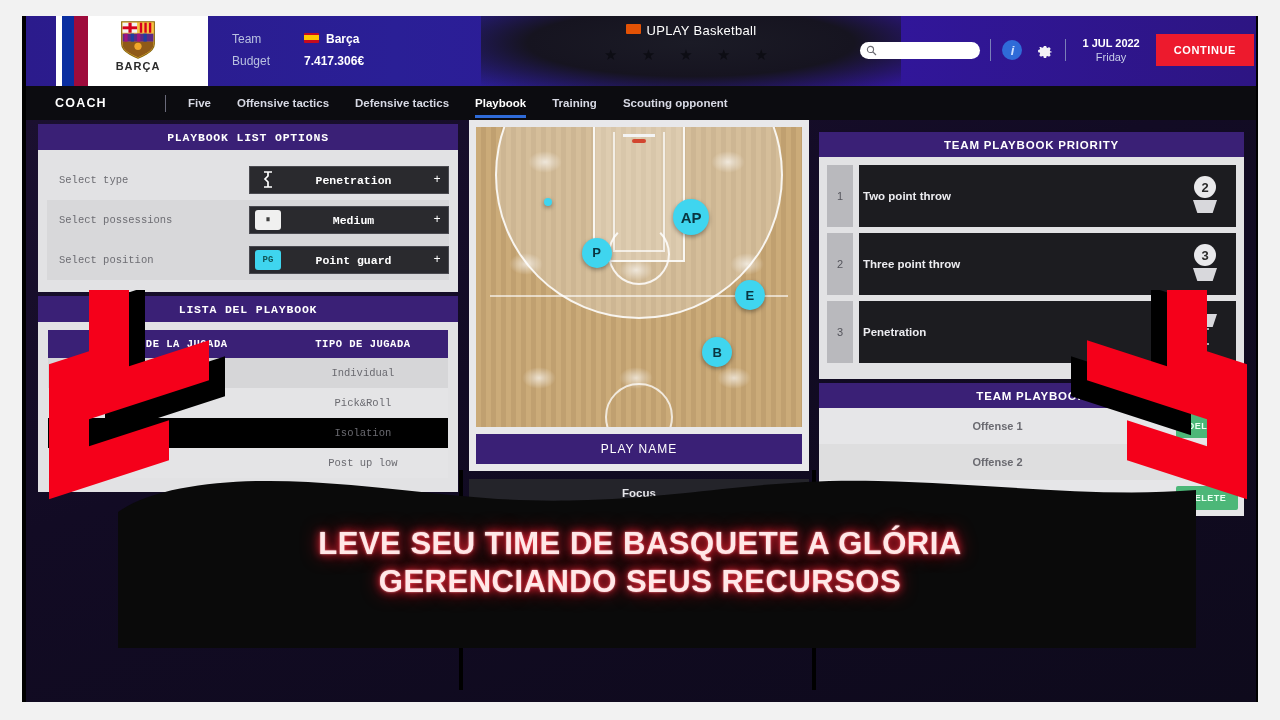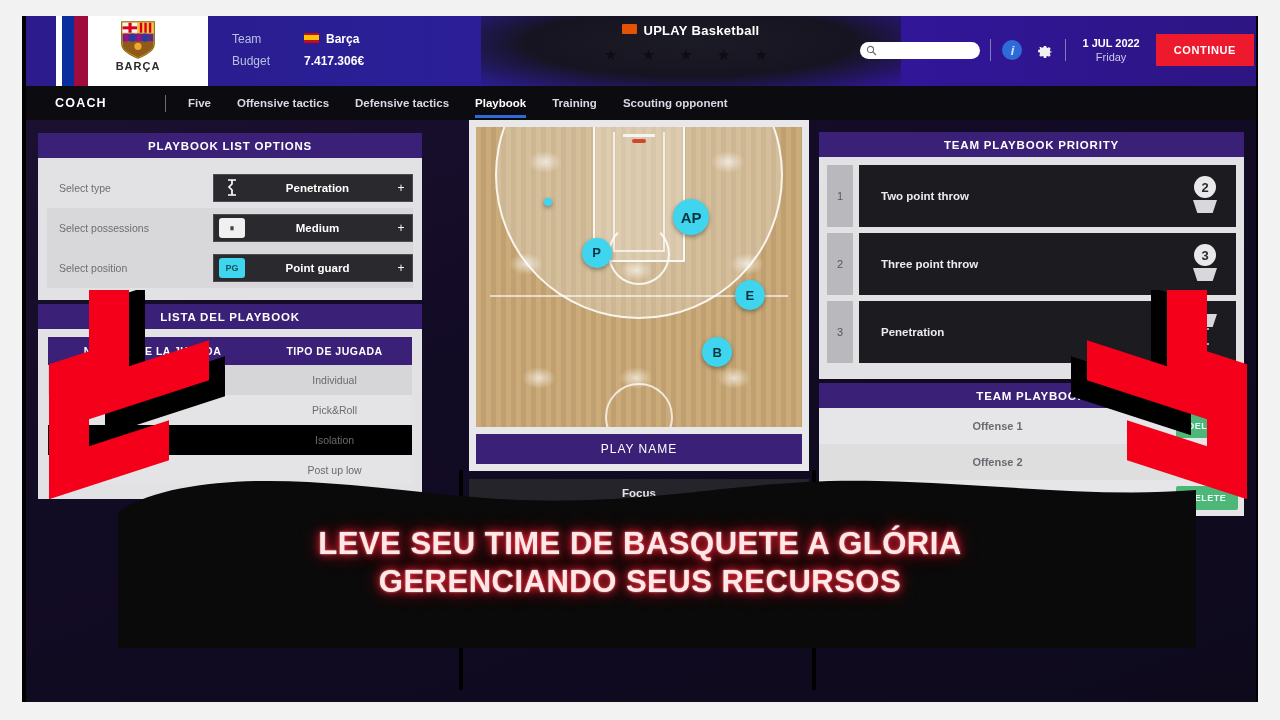--- a/index.html
+++ b/index.html
@@ -36,21 +36,21 @@
   .crest { position:absolute; left:62px; top:6px; width:40px; height:40px; }
   .crest-label { position:absolute; left:46px; top:46px; width:72px; text-align:center;
      font-size:11px; font-weight:bold; letter-spacing:1px; color:#2b2b2b; }
   .team-block { position:absolute; left:206px; top:14px; width:230px; font-size:12px; color:#c5cbe8; }
   .team-row { display:flex; align-items:center; height:22px; }
   .team-row .k { width:72px; color:#b9c1e0; }
   .team-row .v { color:#fff; font-weight:bold; }
   .flag { display:inline-block; width:15px; height:10px; margin-right:7px;
      background: linear-gradient(#c60b1e 0 25%, #ffc400 25% 75%, #c60b1e 75% 100%); border-radius:1px; }
   .league { position:absolute; left:455px; top:0; width:420px; height:72px; text-align:center; padding-top:9px; }
-  .league-name { font-size:13px; font-weight:bold; color:#fff; letter-spacing:.3px; }
+  .league-name { font-size:13px; font-weight:normal; color:#fff; letter-spacing:.3px; }
   .league-badge { display:inline-block; width:15px; height:10px; margin-right:6px; background:#e35205; border-radius:1px; vertical-align:1px;}
   .stars { margin-top:8px; letter-spacing:10px; color:#0d0d14; font-size:15px; }
   .topright { position:absolute; right:6px; top:0; height:72px; display:flex; align-items:center; gap:10px; }
   .searchbox { width:120px; height:17px; background:#fff; border-radius:9px; display:flex; align-items:center; padding-left:6px; }
   .sep { width:1px; height:22px; background:#7a7fb8; }
   .iconbtn { width:22px; height:22px; display:flex; align-items:center; justify-content:center; }
   .info-i { width:20px; height:20px; border-radius:50%; background:#2f6bd8; color:#cfe1ff; font-size:13px; font-weight:bold;
             display:flex; align-items:center; justify-content:center; font-style:italic;}
   .datebox { text-align:center; color:#fff; font-size:11px; line-height:14px; padding:0 6px; }
   .datebox .d1 { font-weight:bold; }
@@ -66,21 +66,21 @@
   .navitem.active { color:#fff; }
   .navitem.active::after { content:""; position:absolute; left:0; right:0; bottom:2px; height:3px; background:#2f6bd8; }
 
   
   .body { position:relative; height:584px; background: linear-gradient(160deg,#1b1030 0%,#120b24 40%,#0e0a1c 100%); }
   .panel-title { background:#3a2076; color:#fff; font-size:11.5px; font-weight:bold; letter-spacing:.8px;
      text-align:center; padding:7px 0 6px; }
   .col { position:absolute; }
 
   
-  #colLeft { left:12px; top:13px; width:384px; }
+  #colLeft { left:12px; top:4px; width:420px;font-family:Liberation Mono, monospace; }
   .lp-body { background:#e2e2e4; padding:10px 9px 12px; }
   .opt-row { display:flex; align-items:center; height:40px; }
   .opt-row.alt { background:#d8d8da; }
   .opt-label { flex:1; font-size:10.5px; color:#6d6d73; padding-left:12px; }
   .opt-select { width:200px; height:28px; background:#2a2a2e; display:flex; align-items:center;
      border:1px solid #4a4a50; position:relative; }
   .opt-ic { width:26px; height:20px; margin-left:5px; display:flex; align-items:center; justify-content:center;
      font-size:10px; font-weight:bold; color:#fff; }
   .opt-ic.pg { background:#3fd5ef; color:#155; border-radius:3px; font-size:9px; }
   .opt-ic.pos { background:#f0f0f0; color:#333; border-radius:3px; font-size:9px;}
@@ -128,21 +128,21 @@
   .bigbtn { background:#1f7fe0; color:#fff; font-size:10.5px; font-weight:bold; letter-spacing:.5px;
      text-align:center; padding:9px 0; }
 
   
   #colRight { left:793px; top:12px; width:425px; }
   .rp-body { background:#e2e2e4; padding:8px 8px 10px; }
   .pri-row { display:flex; align-items:stretch; height:62px; margin-bottom:6px; }
   .pri-num { width:26px; background:#b9b9bd; color:#55555c; font-size:11px;
      display:flex; align-items:center; justify-content:center; }
   .pri-card { flex:1; margin-left:6px; background:#1c1c20; position:relative; display:flex; align-items:center; }
-  .pri-name { color:#ececf0; font-size:11.5px; font-weight:bold; padding-left:22px; }
+  .pri-name { color:#ececf0; font-size:11.5px; font-weight:bold; padding-left:4px; }
   .hoopicon { position:absolute; right:14px; top:50%; transform:translateY(-50%); width:34px; height:40px; }
   .hoop-ball { width:22px; height:22px; border-radius:50%; background:#e9e9ec; color:#2b2b2b;
      font-size:13px; font-weight:bold; display:flex; align-items:center; justify-content:center; margin:0 auto; }
   .hoop-net { width:24px; height:13px; margin:2px auto 0; background:#d8d8dc;
      clip-path: polygon(0 0,100% 0,82% 100%,18% 100%); }
 
   .tp-body { background:#e6e6e8; }
   .tp-row { display:flex; align-items:center; height:36px; position:relative; }
   .tp-row.odd { background:#dededf; }
   .tp-name { flex:1; text-align:center; font-size:11px; color:#6a6a70; font-weight:bold; }

